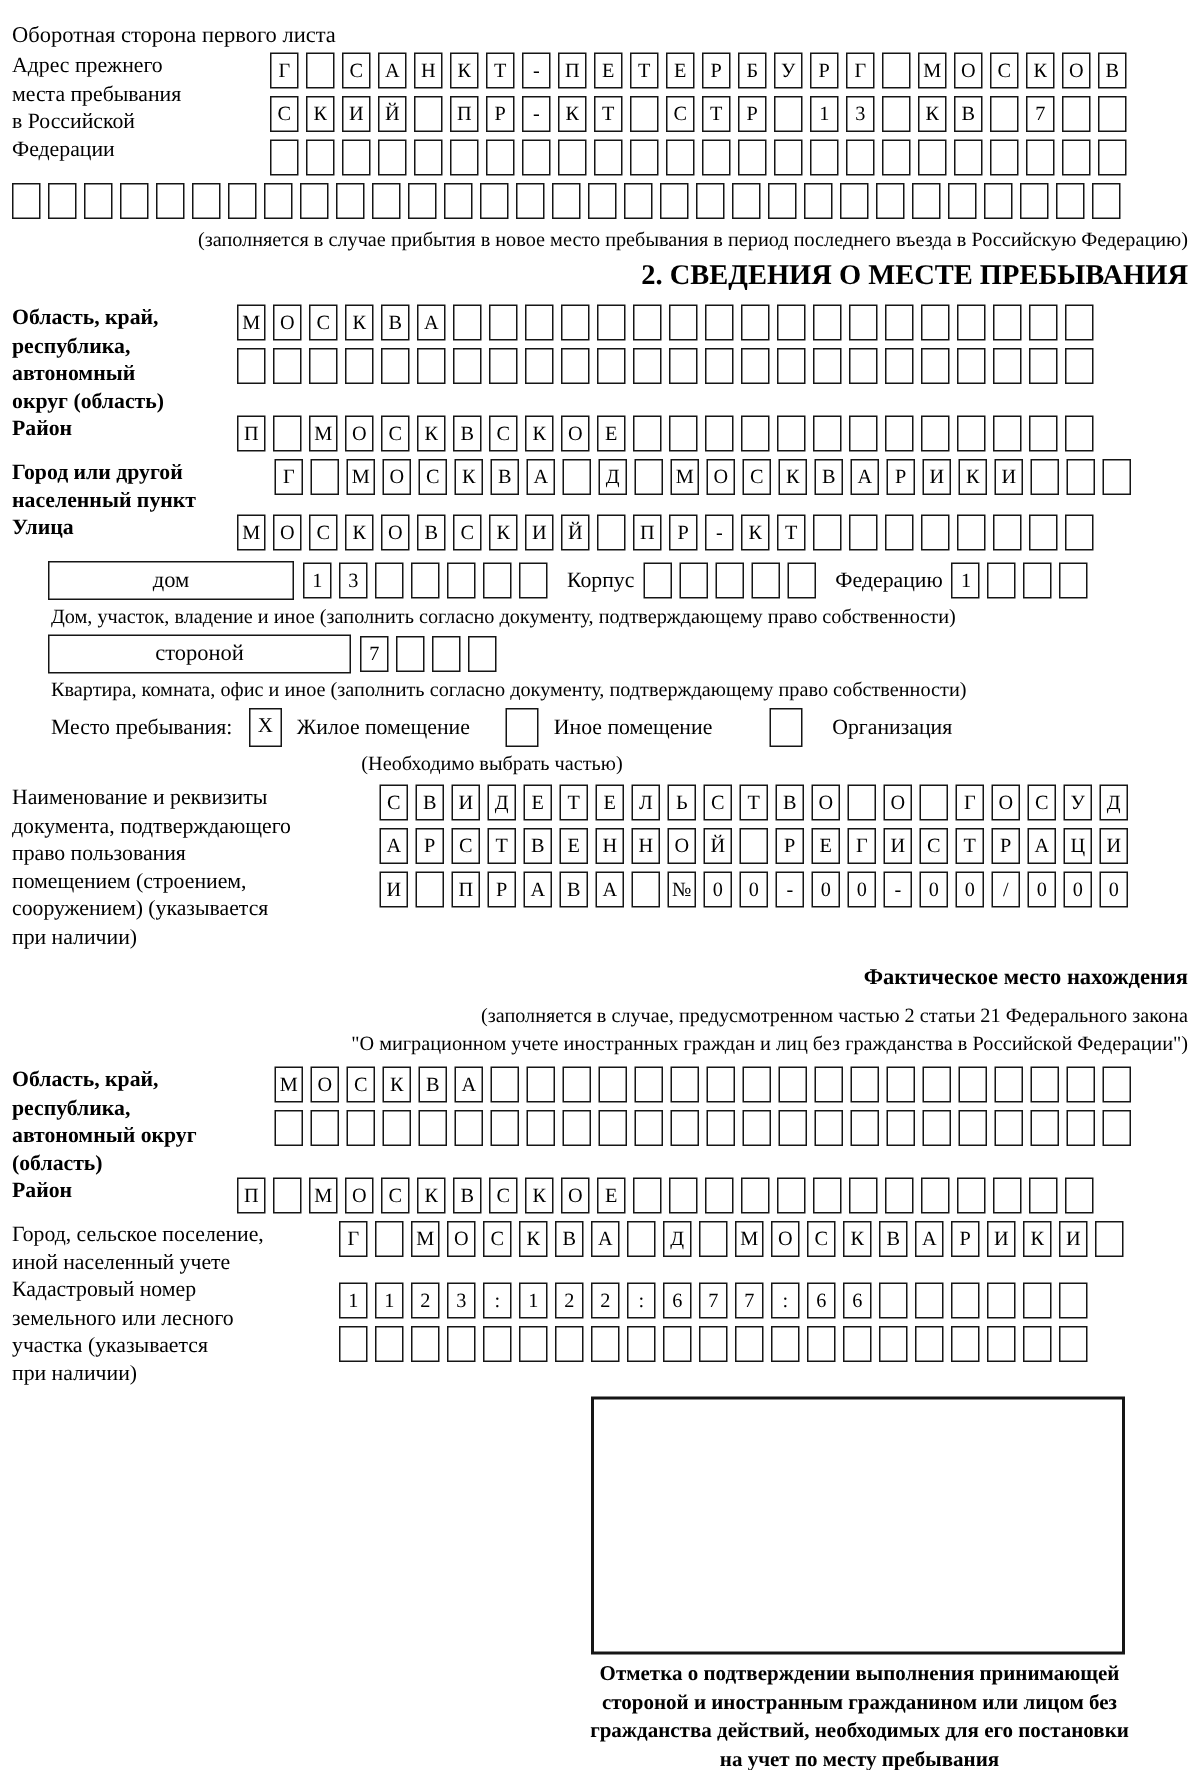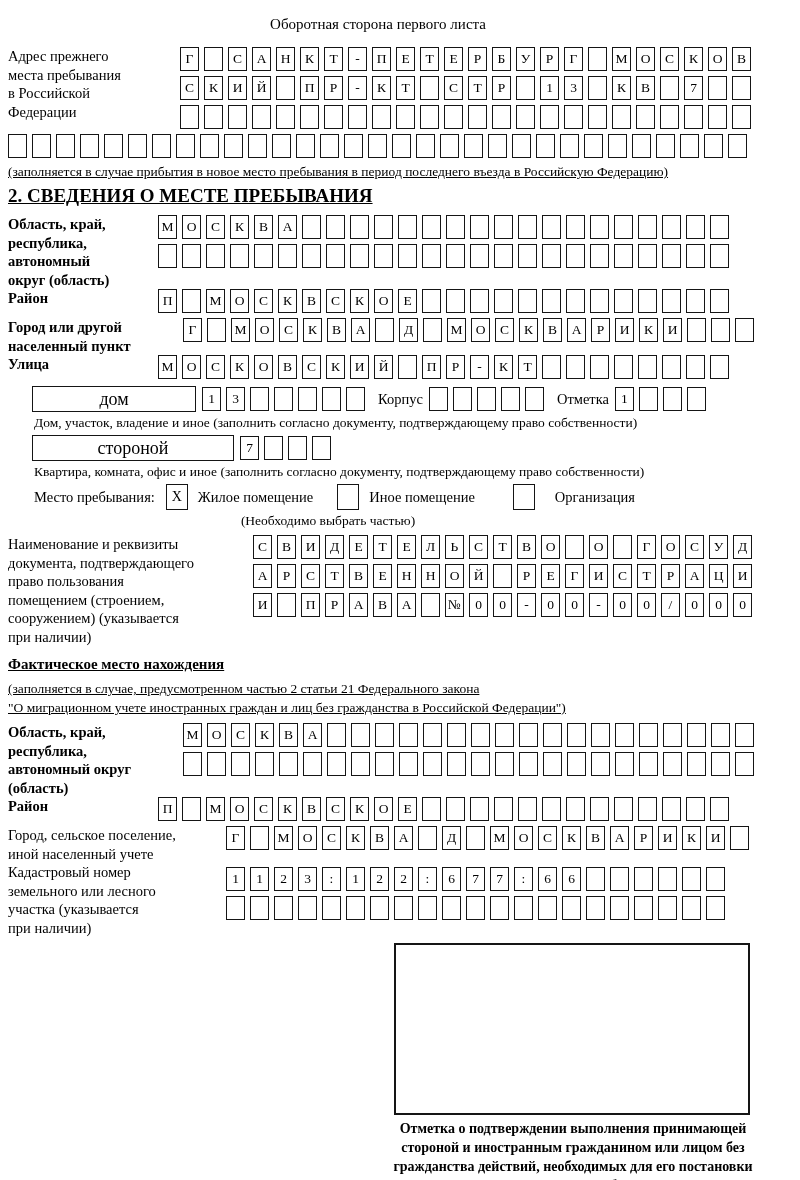--- a/index.html
+++ b/index.html
@@ -1,41 +1,41 @@
 <!DOCTYPE html>
 <html><head>
 <meta charset="utf-8">
 <style>
   html,body{margin:0;padding:0;background:#fff;color:#000;}
   body{width:800px;height:1180px;font-family:"Liberation Serif","DejaVu Serif",serif;overflow:hidden;}
   .page{padding:8px 8px 0 8px;position:relative;}
 
-  .header-note{text-align:center;font-size:15px;padding:8px 44px 0 0;margin-bottom:14px;}
+  .header-note{text-align:left;font-size:15px;padding:8px 44px 0 0;margin-bottom:2px;}
 
   .frow{display:flex;align-items:flex-start;}
   .flabel{font-size:14.5px;line-height:18.5px;white-space:pre-line;flex:none;}
   .w150{width:150px;font-weight:bold;}
   .w172{width:172px;}
   .w218{width:218px;}
   .w245{width:245px;}
   .rows{display:flex;flex-direction:column;}
   .indent25{margin-left:25px;}
 
   .boxrow{display:flex;margin-bottom:5px;}
   .cbox{display:inline-flex;flex:none;align-items:center;justify-content:center;
         width:17px;height:22px;border:1.6px solid #151515;margin-right:5px;
         font-size:13.5px;line-height:1;background:#fff;}
 
-  .center{text-align:left;text-decoration:underline;}
+  .center{text-align:right;}
   .note{font-size:13.5px;line-height:18px;margin-top:2px;}
   .sect-title{font-size:19px;font-weight:bold;margin:4px 0 8px 0;}
 
   .house-row{display:flex;align-items:center;margin:2px 0 2px 24px;}
   .widebox{display:inline-flex;flex:none;align-items:center;justify-content:center;
-           border:1.6px solid #151515;height:24px;font-size:18px;margin-right:6px;}
+           border:1.6px solid #151515;height:24px;font-size:15px;margin-right:6px;}
   .house-wide{width:162px;}
   .apt-wide{width:200px;}
   .inline-label{font-size:14.5px;margin:0 6px 0 8px;white-space:nowrap;}
   .boxgroup{display:flex;}
 
   .caption{font-size:13.5px;line-height:18px;padding-left:26px;margin:1px 0 3px 0;}
 
   .stay-row{display:flex;align-items:center;font-size:14.5px;padding-left:26px;margin-top:3px;text-align:right;}
   .ckbox{display:inline-flex;flex:none;width:20px;height:24px;border:1.6px solid #151515;
          align-items:center;justify-content:center;font-size:14px;margin:0 10px 0 11px;}
@@ -345,21 +345,21 @@
         <span class="cbox"></span>
       </span>
     <span class="inline-label">Корпус</span>
     <span class="boxgroup">
         <span class="cbox"></span>
         <span class="cbox"></span>
         <span class="cbox"></span>
         <span class="cbox"></span>
         <span class="cbox"></span>
       </span>
-    <span class="inline-label">Отметка</span>
+    <span class="inline-label">Федерацию</span>
     <span class="boxgroup">
         <span class="cbox">1</span>
         <span class="cbox"></span>
         <span class="cbox"></span>
         <span class="cbox"></span>
       </span>
   </div>
   <div class="caption">Дом, участок, владение и иное (заполнить согласно документу, подтверждающему право собственности)</div>
 
   <div class="house-row">

